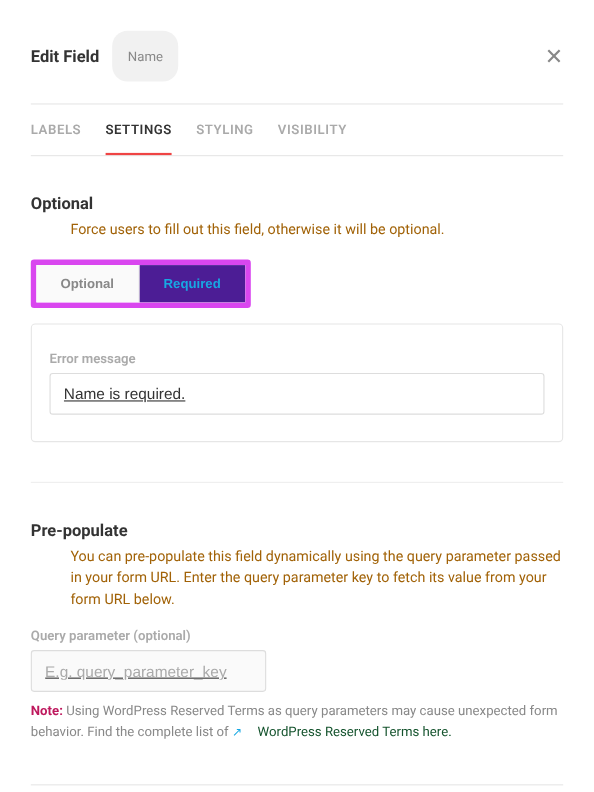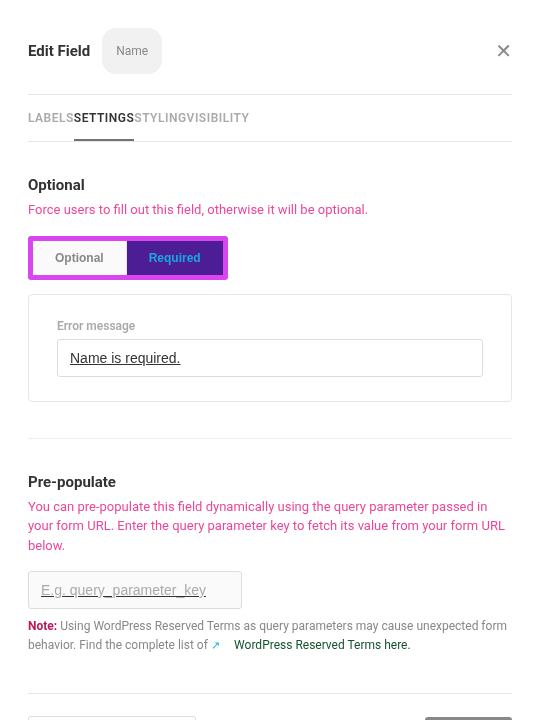--- a/index.html
+++ b/index.html
@@ -38,47 +38,49 @@
     cursor: pointer;
     font-weight: 300;
   }
 
   .tabs-wrap {
     border-top: 1px solid #e6e6e6;
     border-bottom: 1px solid #e6e6e6;
   }
   .tabs {
     display: flex;
+    gap: 22px;
   }
   .tab {
     padding: 16px 0 14px 0;
     font-size: 12px;
     letter-spacing: 0.5px;
     color: #aaa;
     font-weight: 600;
     cursor: pointer;
     border-bottom: 2px solid transparent;
   }
   .tab.active {
     color: #333;
-    border-bottom: 2px solid #737373;
+    border-bottom: 2px solid #ef4444;
   }
 
   .section { padding-top: 34px; }
   .section h2 {
     font-size: 15px;
     font-weight: 700;
     color: #333;
     margin-bottom: 6px;
   }
   .desc {
     font-size: 13px;
-    color: #ec4899;
+    color: #a16207;
     line-height: 1.5;
     margin-bottom: 16px;
+    margin-left: 36px;
   }
 
   .seg {
     display: inline-flex;
     border: 5px solid #d946ef;
     border-radius: 3px;
     overflow: hidden;
     margin-bottom: 14px;
   }
   .seg-btn {
@@ -92,21 +94,21 @@
   }
   .seg-btn.first { border-right: 1px solid #e4e4e4; background:#fafafa;}
   .seg-btn.active {
     background: #4c1d95;
     color: #17a8e3;
   }
 
   .panel {
     border: 1px solid #e6e6e6;
     border-radius: 4px;
-    padding: 24px 28px;
+    padding: 24px 16px;
   }
   .field-label {
     font-size: 12px;
     color: #aaa;
     font-weight: 600;
     margin-bottom: 6px;
     display: block;
   }
   .text-input {
     width: 100%;
@@ -209,20 +211,21 @@
       <input type="text" class="text-input white" value="Name is required." style="">
     </div>
   </div>
 
   <hr class="hr">
 
   <div class="section">
     <h2>Pre-populate</h2>
     <p class="desc">You can pre-populate this field dynamically using the query parameter passed in your form URL. Enter the query parameter key to fetch its value from your form URL below.</p>
 
+    <label class="field-label">Query parameter (optional)</label>
     <input type="text" class="text-input narrow-input" placeholder="E.g. query_parameter_key" style="">
 
     <p class="note">
       <b>Note:</b><span> Using WordPress Reserved Terms as query parameters may cause unexpected form behavior. Find the complete list of </span><span class="ext-icon">↗</span><a href="#"><span>WordPress Reserved Terms here</span>.</a>
     </p>
   </div>
 
   <div class="footer">
     <button class="btn btn-ghost">
       <span class="icon">↺</span>

